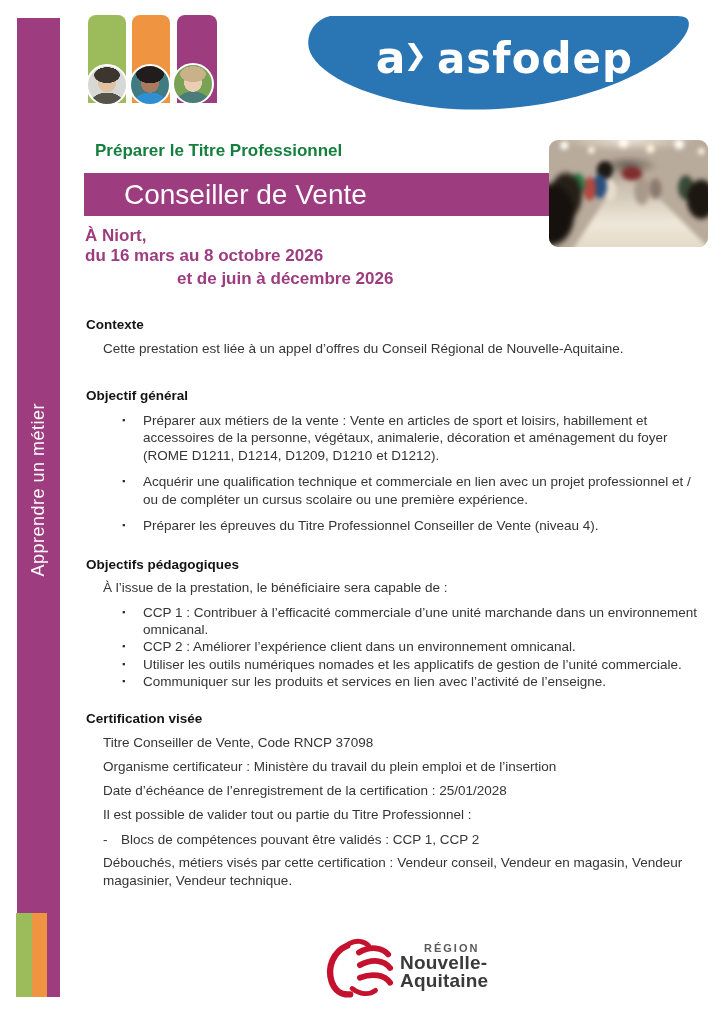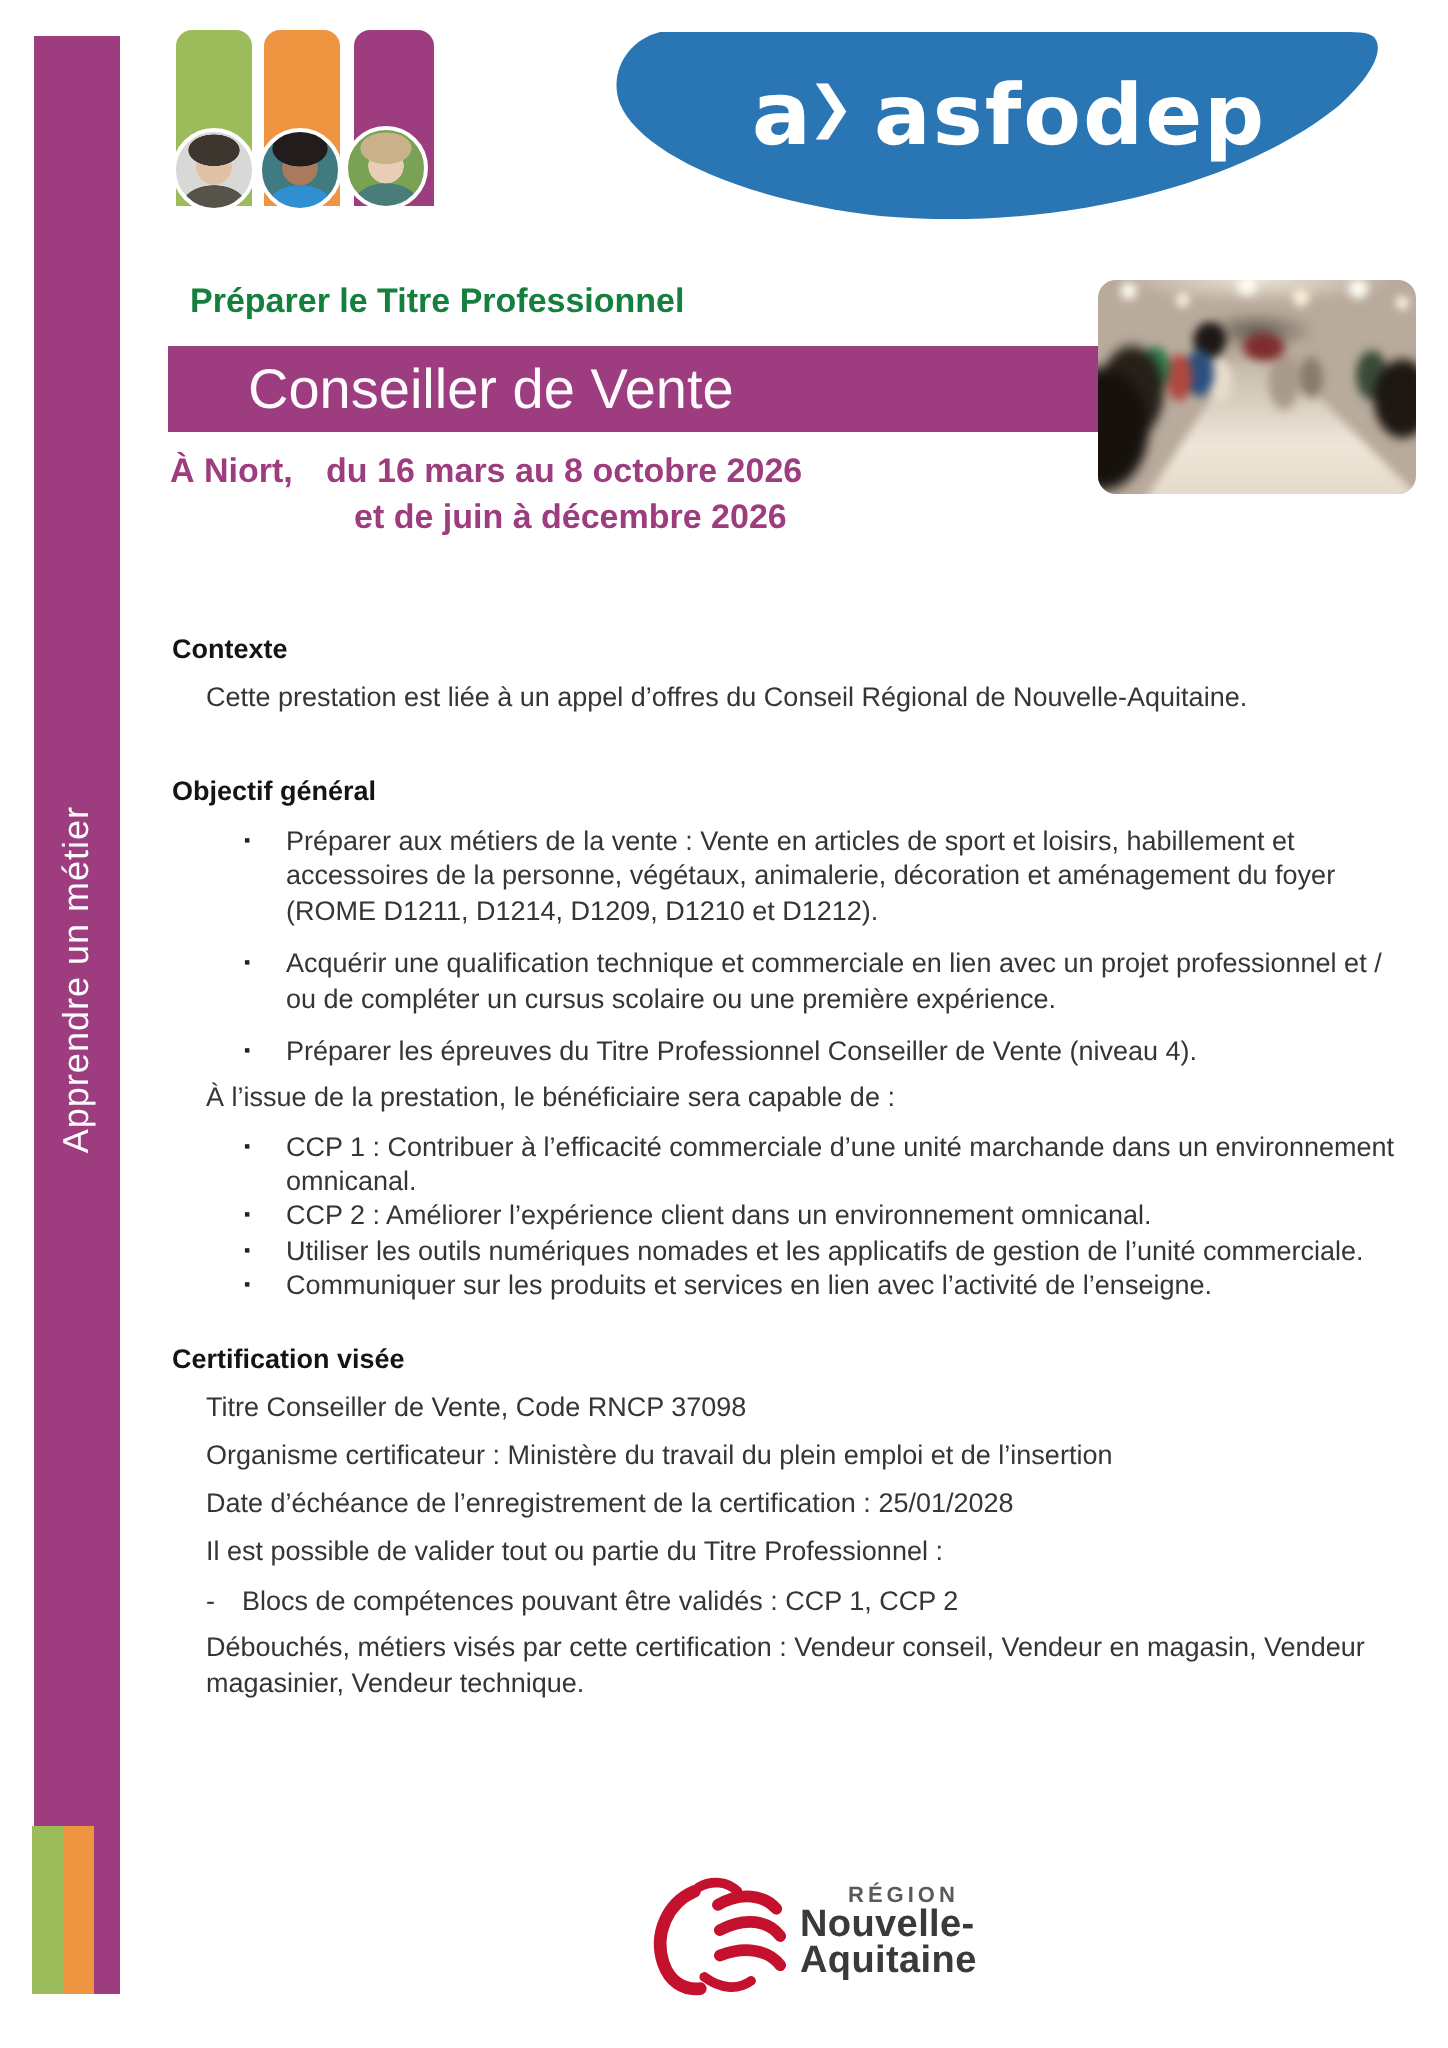--- a/index.html
+++ b/index.html
@@ -51,21 +51,21 @@
     font-family:"DejaVu Sans", sans-serif; }
   .brand-text .icon-a { font-size:44px; font-weight:bold; letter-spacing:-2px; }
   .brand-text .icon-chev { font-size:28px; font-weight:bold; vertical-align:9px; margin-right:10px; }
   .brand-text .wordmark { font-size:42px; font-weight:600; letter-spacing:1px; }
 
   
   .kicker { position:absolute; left:95px; top:141px; font-size:17px; font-weight:bold; color:#15803d; }
   .title-banner { position:absolute; left:84px; top:173px; width:622px; height:43px; background:#9d3c7f; z-index:1; }
   .title-banner .t { position:absolute; left:0; top:0; line-height:43px; color:#fdfbfd; font-size:28px; font-weight:400;margin-left:40px; }
   .dates { position:absolute; left:85px; top:226px; color:#9d3c7f; font-weight:bold; font-size:17px; }
-  .dates .row1 { display:flex; }
+  .dates .row1 { display:flex;flex-direction:column; }
   .dates .loc { width:78px; flex:none; }
   .dates .row2 { margin-left:92px; margin-top:3px; }
 
   
   .photo { position:absolute; left:549px; top:140px; width:159px; height:107px;
     border-radius:9px; overflow:hidden; z-index:5; background:#b9ab9c; }
   .photo .blurwrap { position:absolute; inset:-5px; filter:blur(2.2px); }
   .photo .base { position:absolute; inset:0;
     background:linear-gradient(#241f1a 0%, #423a31 16%, #6e6458 36%, #b4a globalize 0%, #b6a898 55%, #ded4c6 78%, #cfc3b2 100%); }
   .photo .floor { position:absolute; inset:0;
@@ -186,20 +186,21 @@
       <div class="b-row">
         <span class="marker">▪</span>
         <span class="btext">Acquérir une qualification technique et commerciale en lien avec un projet professionnel et / ou de compléter un cursus scolaire ou une première expérience.</span>
       </div>
       <div class="b-row">
         <span class="marker">▪</span>
         <span class="btext">Préparer les épreuves du Titre Professionnel Conseiller de Vente (niveau 4).</span>
       </div>
     </div>
 
+    <h3 class="h-objped">Objectifs pédagogiques</h3>
     <div class="intro">À l’issue de la prestation, le bénéficiaire sera capable de :</div>
     <div class="list2">
       <div class="b-row">
         <span class="marker">▪</span>
         <span class="btext">CCP 1 : Contribuer à l’efficacité commerciale d’une unité marchande dans un environnement omnicanal.</span>
       </div>
       <div class="b-row">
         <span class="marker">▪</span>
         <span class="btext">CCP 2 : Améliorer l’expérience client dans un environnement omnicanal.</span>
       </div>

